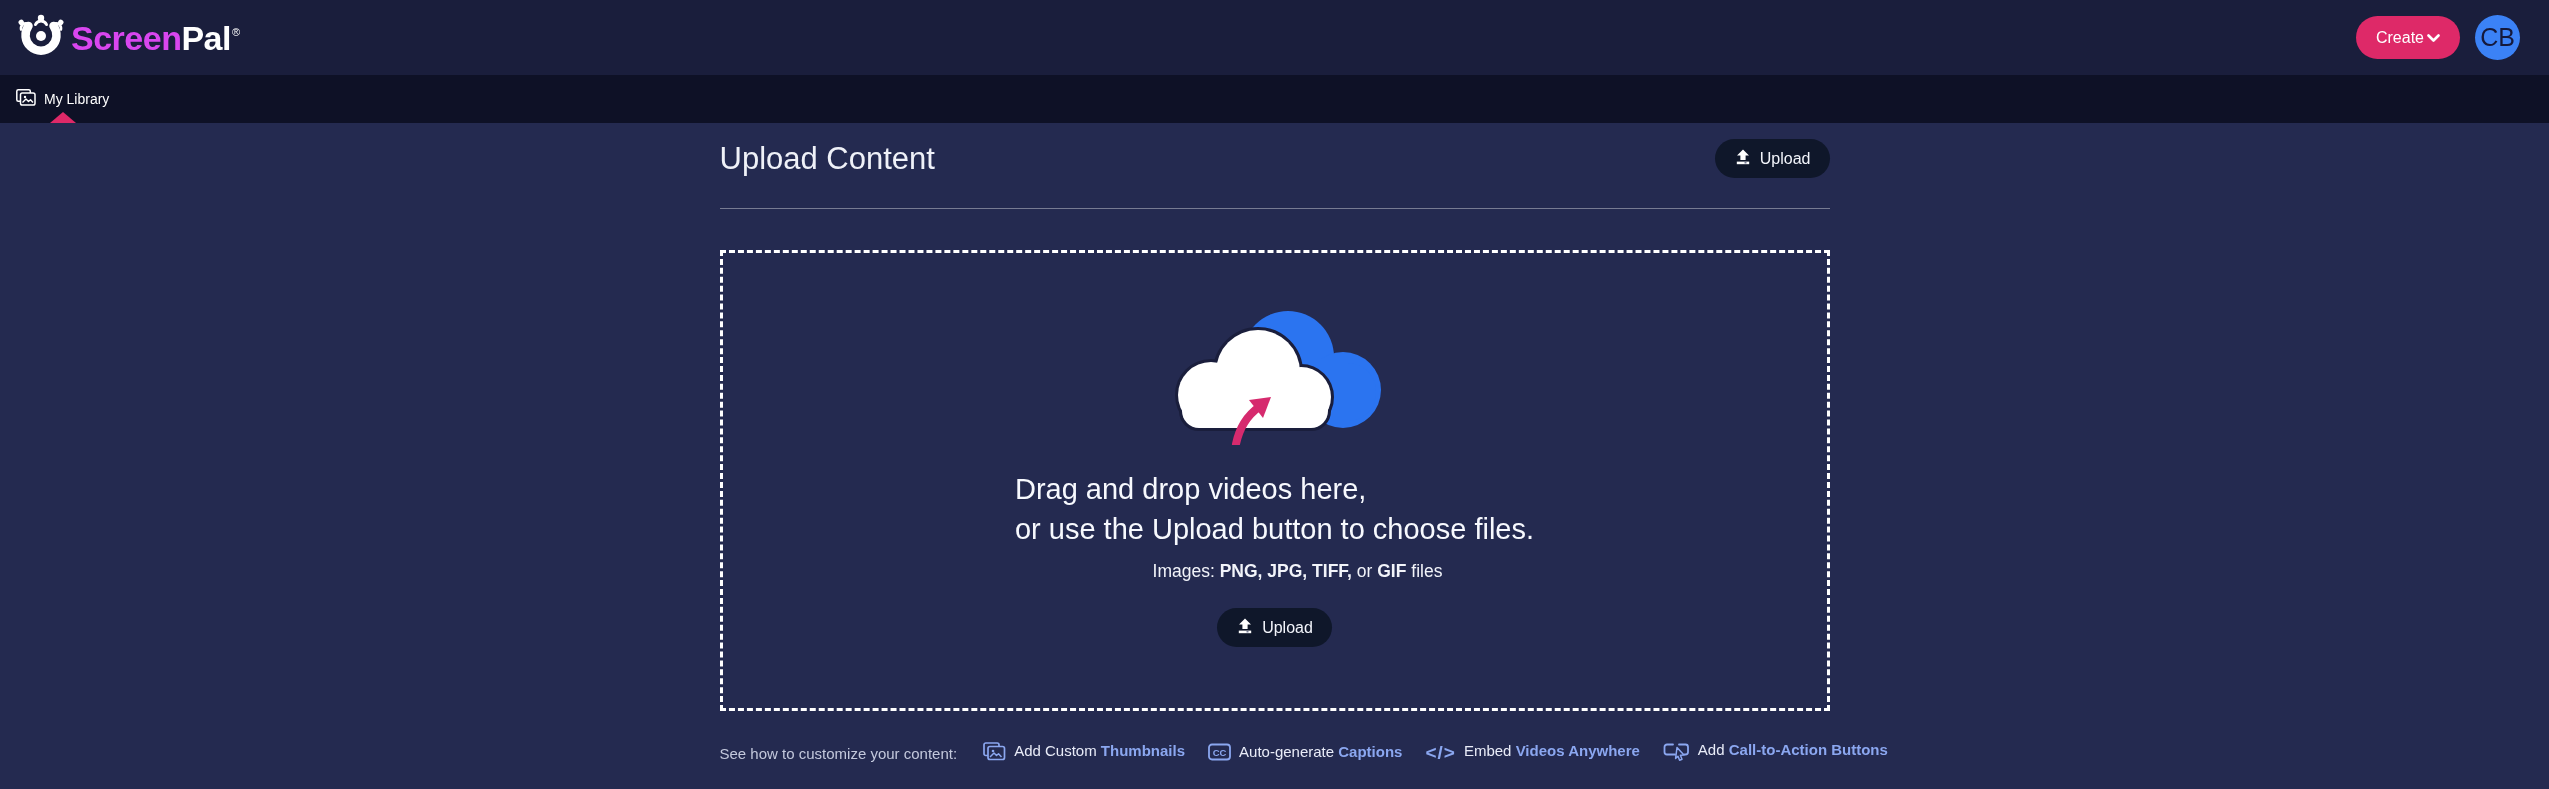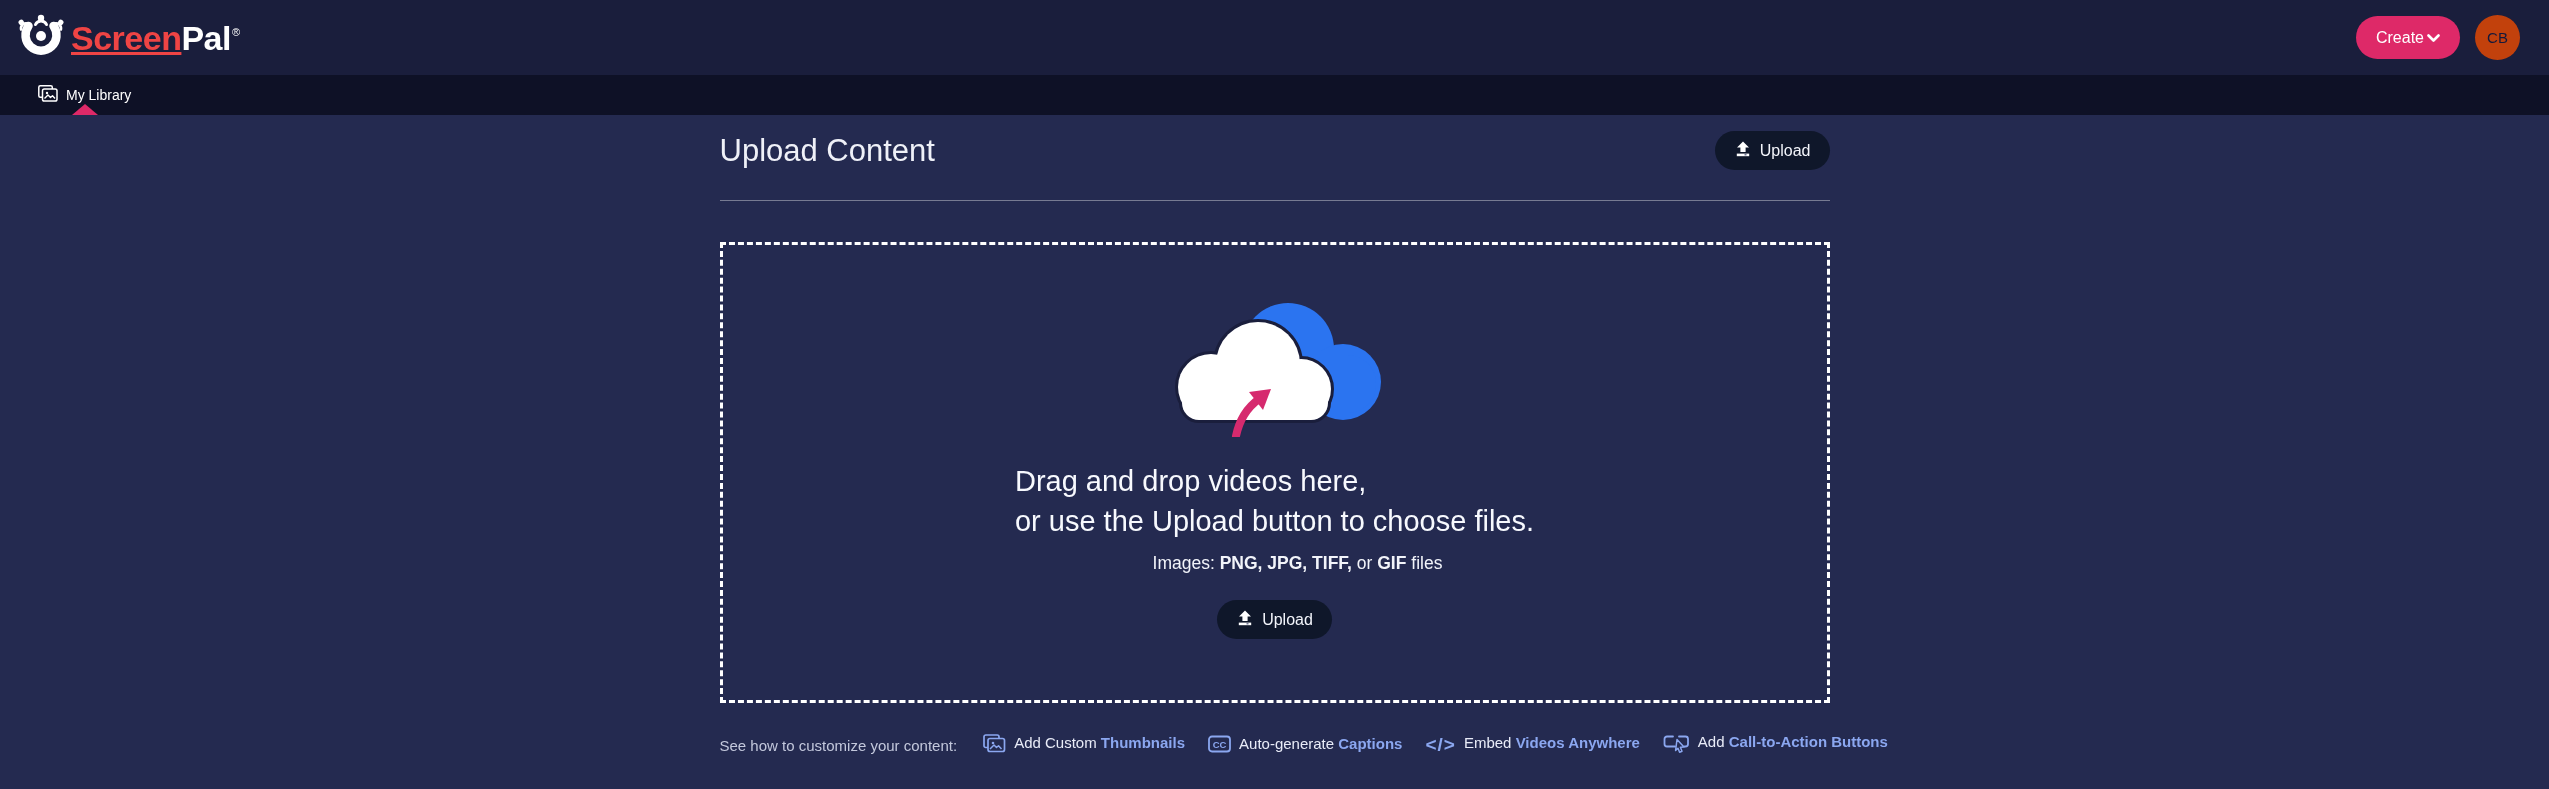--- a/index.html
+++ b/index.html
@@ -11,41 +11,41 @@
   }
 
   
   .header {
     height:75px; background:#1A1E3C;
     display:flex; align-items:center;
     padding:0 29px 0 18px; box-sizing:border-box;
   }
   .logo { display:flex; align-items:center; gap:7px; }
   .logo-text { font-size:34px; font-weight:bold; letter-spacing:-0.5px; line-height:1; }
-  .logo-screen { color:#ef4444;text-decoration:underline; }
+  .logo-screen { color:#d946ef; }
   .logo-pal { color:#FFFFFF; }
   .logo-reg { color:#FFFFFF; font-size:11px; font-weight:normal; vertical-align:14px; margin-left:1px; }
   .header-right { margin-left:auto; display:flex; align-items:center; gap:15px; }
   .create-btn {
     background:#DE2968; color:#fff; border:none; cursor:pointer;
     border-radius:22px; height:43px; padding:0 20px;
     font-size:16px; font-family:inherit;
     display:flex; align-items:center; gap:3px;
   }
   .avatar {
     width:45px; height:45px; border-radius:50%;
-    background:#c2410c; color:#15193B;
+    background:#3b82f6; color:#15193B;
     display:flex; align-items:center; justify-content:center;
-    font-size:15px; cursor:pointer;
+    font-size:25px; cursor:pointer;
   }
 
   
   .nav {
-    height:40px; background:#0E1126;
-    display:flex; align-items:stretch; padding:0 38px;
+    height:48px; background:#0E1126;
+    display:flex; align-items:stretch; padding:0 16px;
   }
   .nav-item {
     position:relative; display:flex; align-items:center; gap:8px;
     color:#FFFFFF; font-size:14px; cursor:pointer;
   }
   .nav-triangle {
     position:absolute; bottom:0; left:50%; transform:translateX(-50%);
     width:0; height:0;
     border-left:13px solid transparent; border-right:13px solid transparent;
     border-bottom:11px solid #DE2968;

